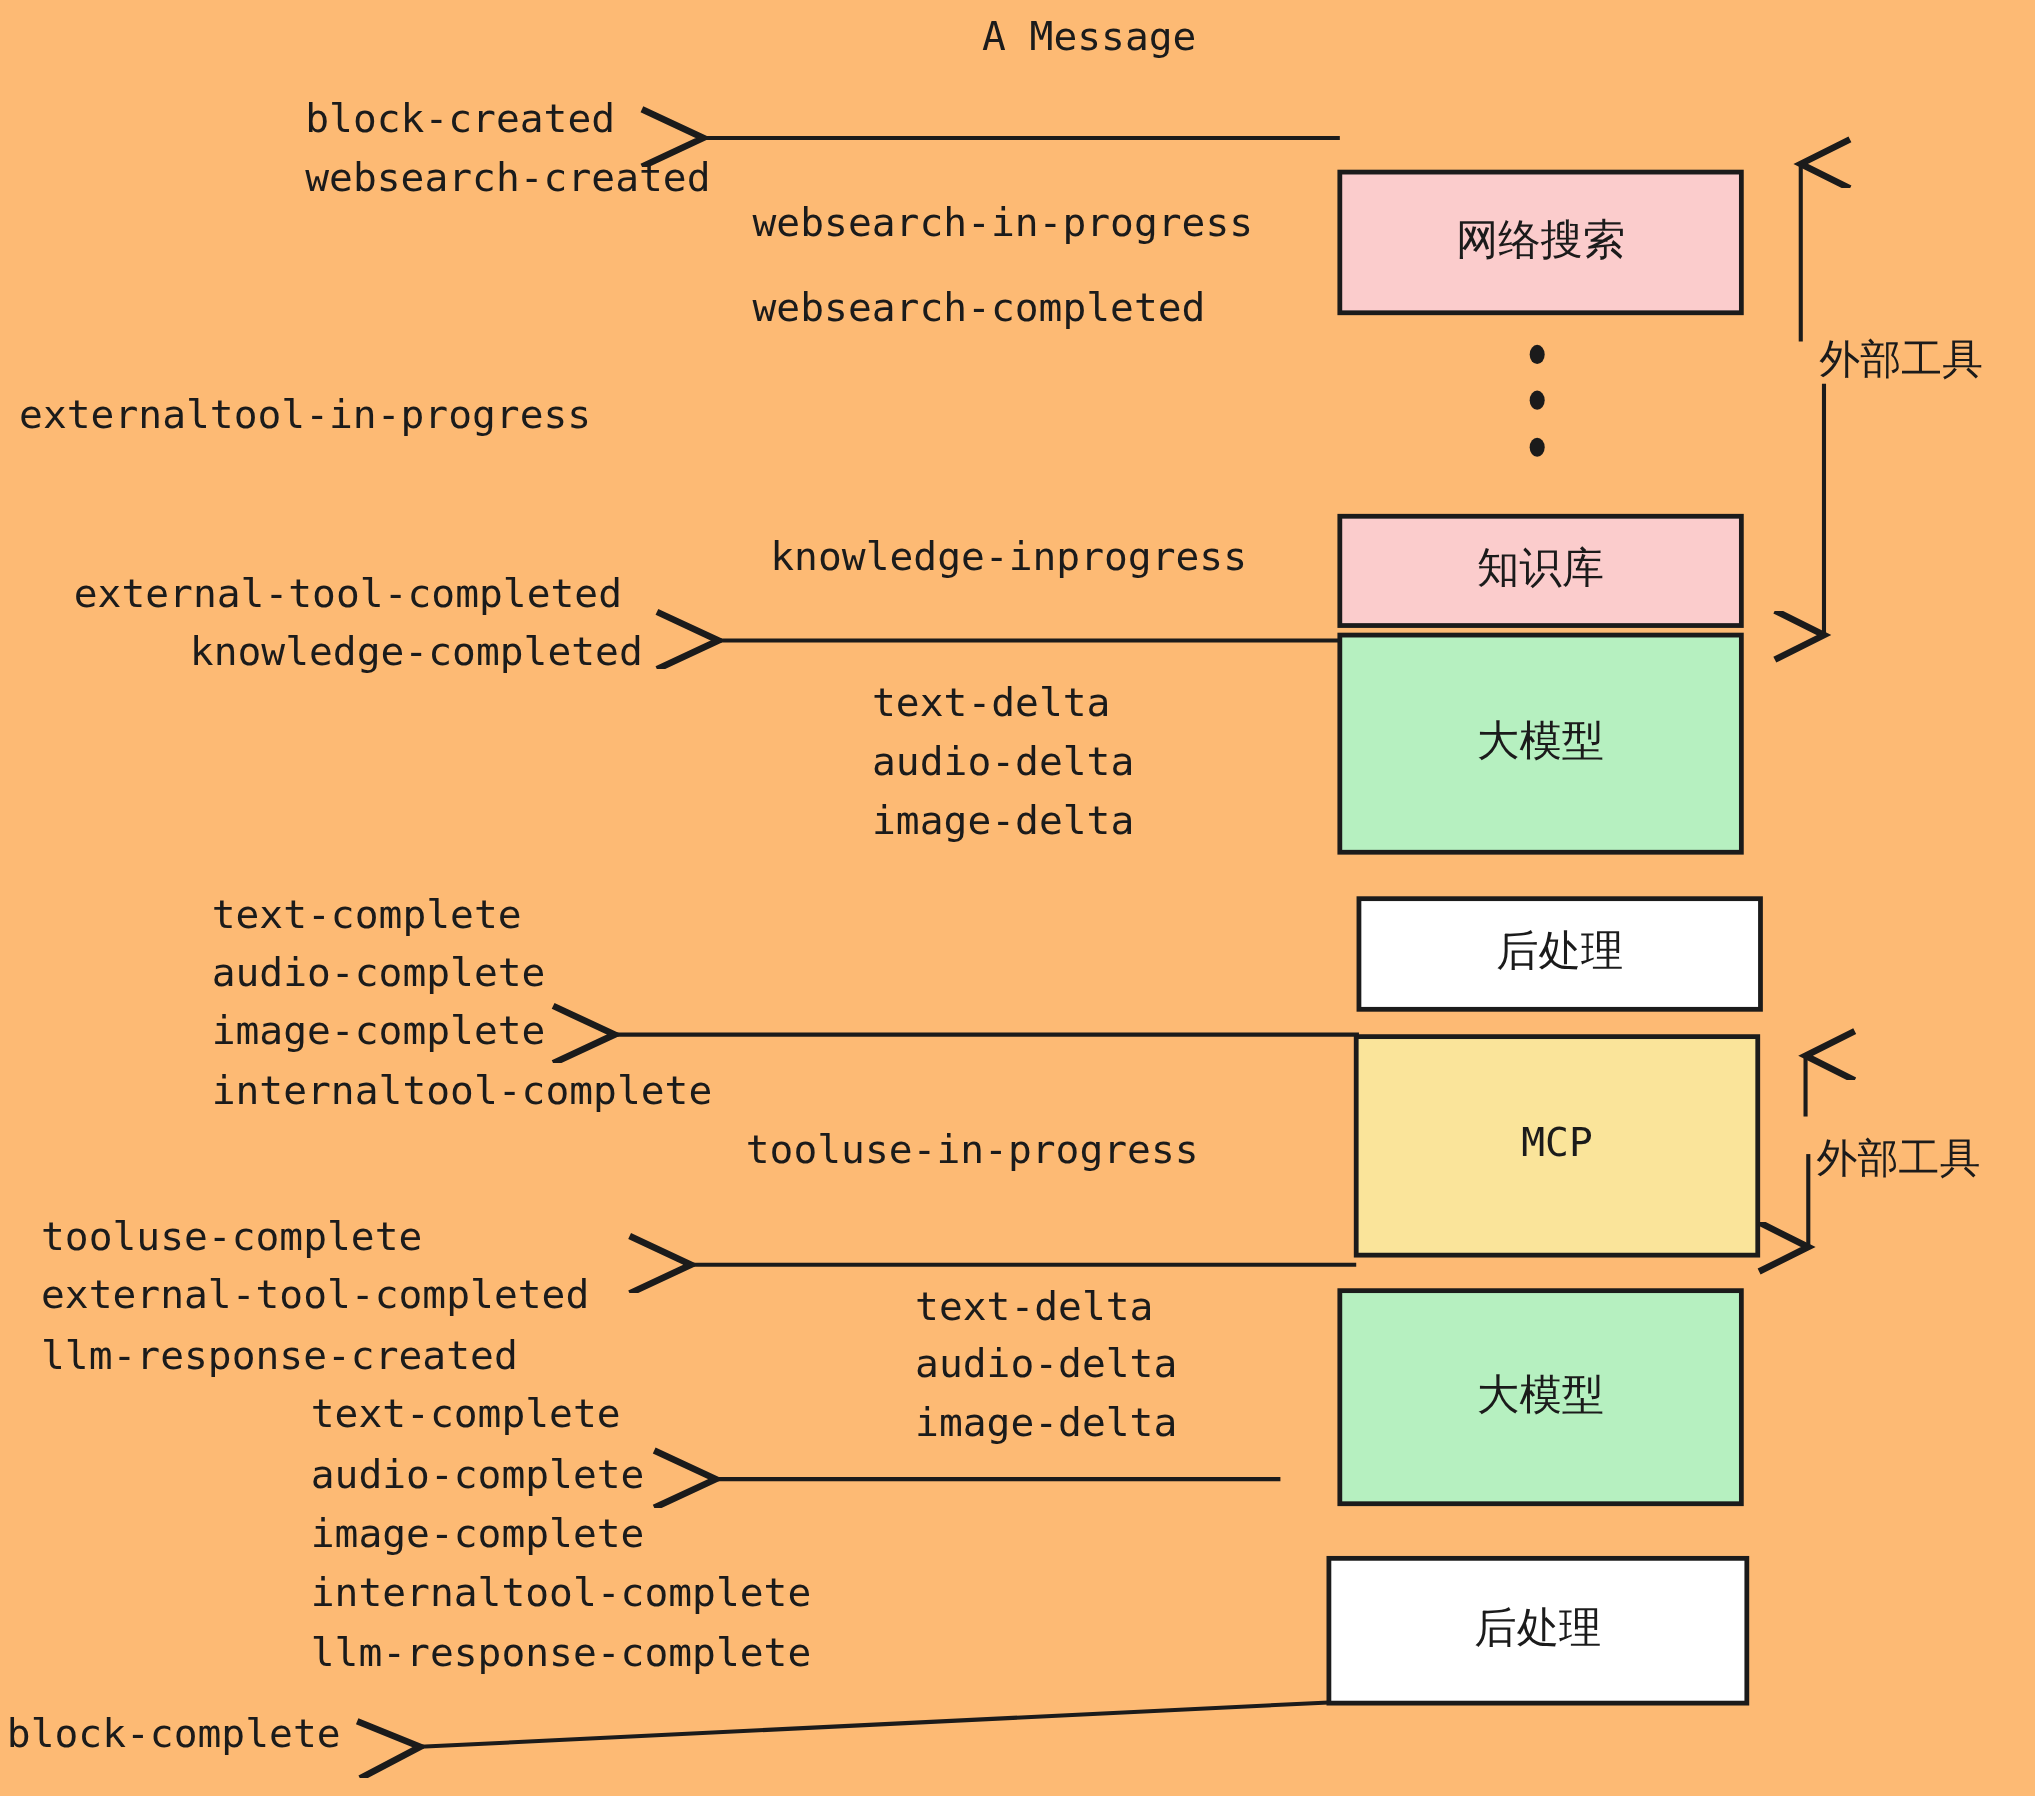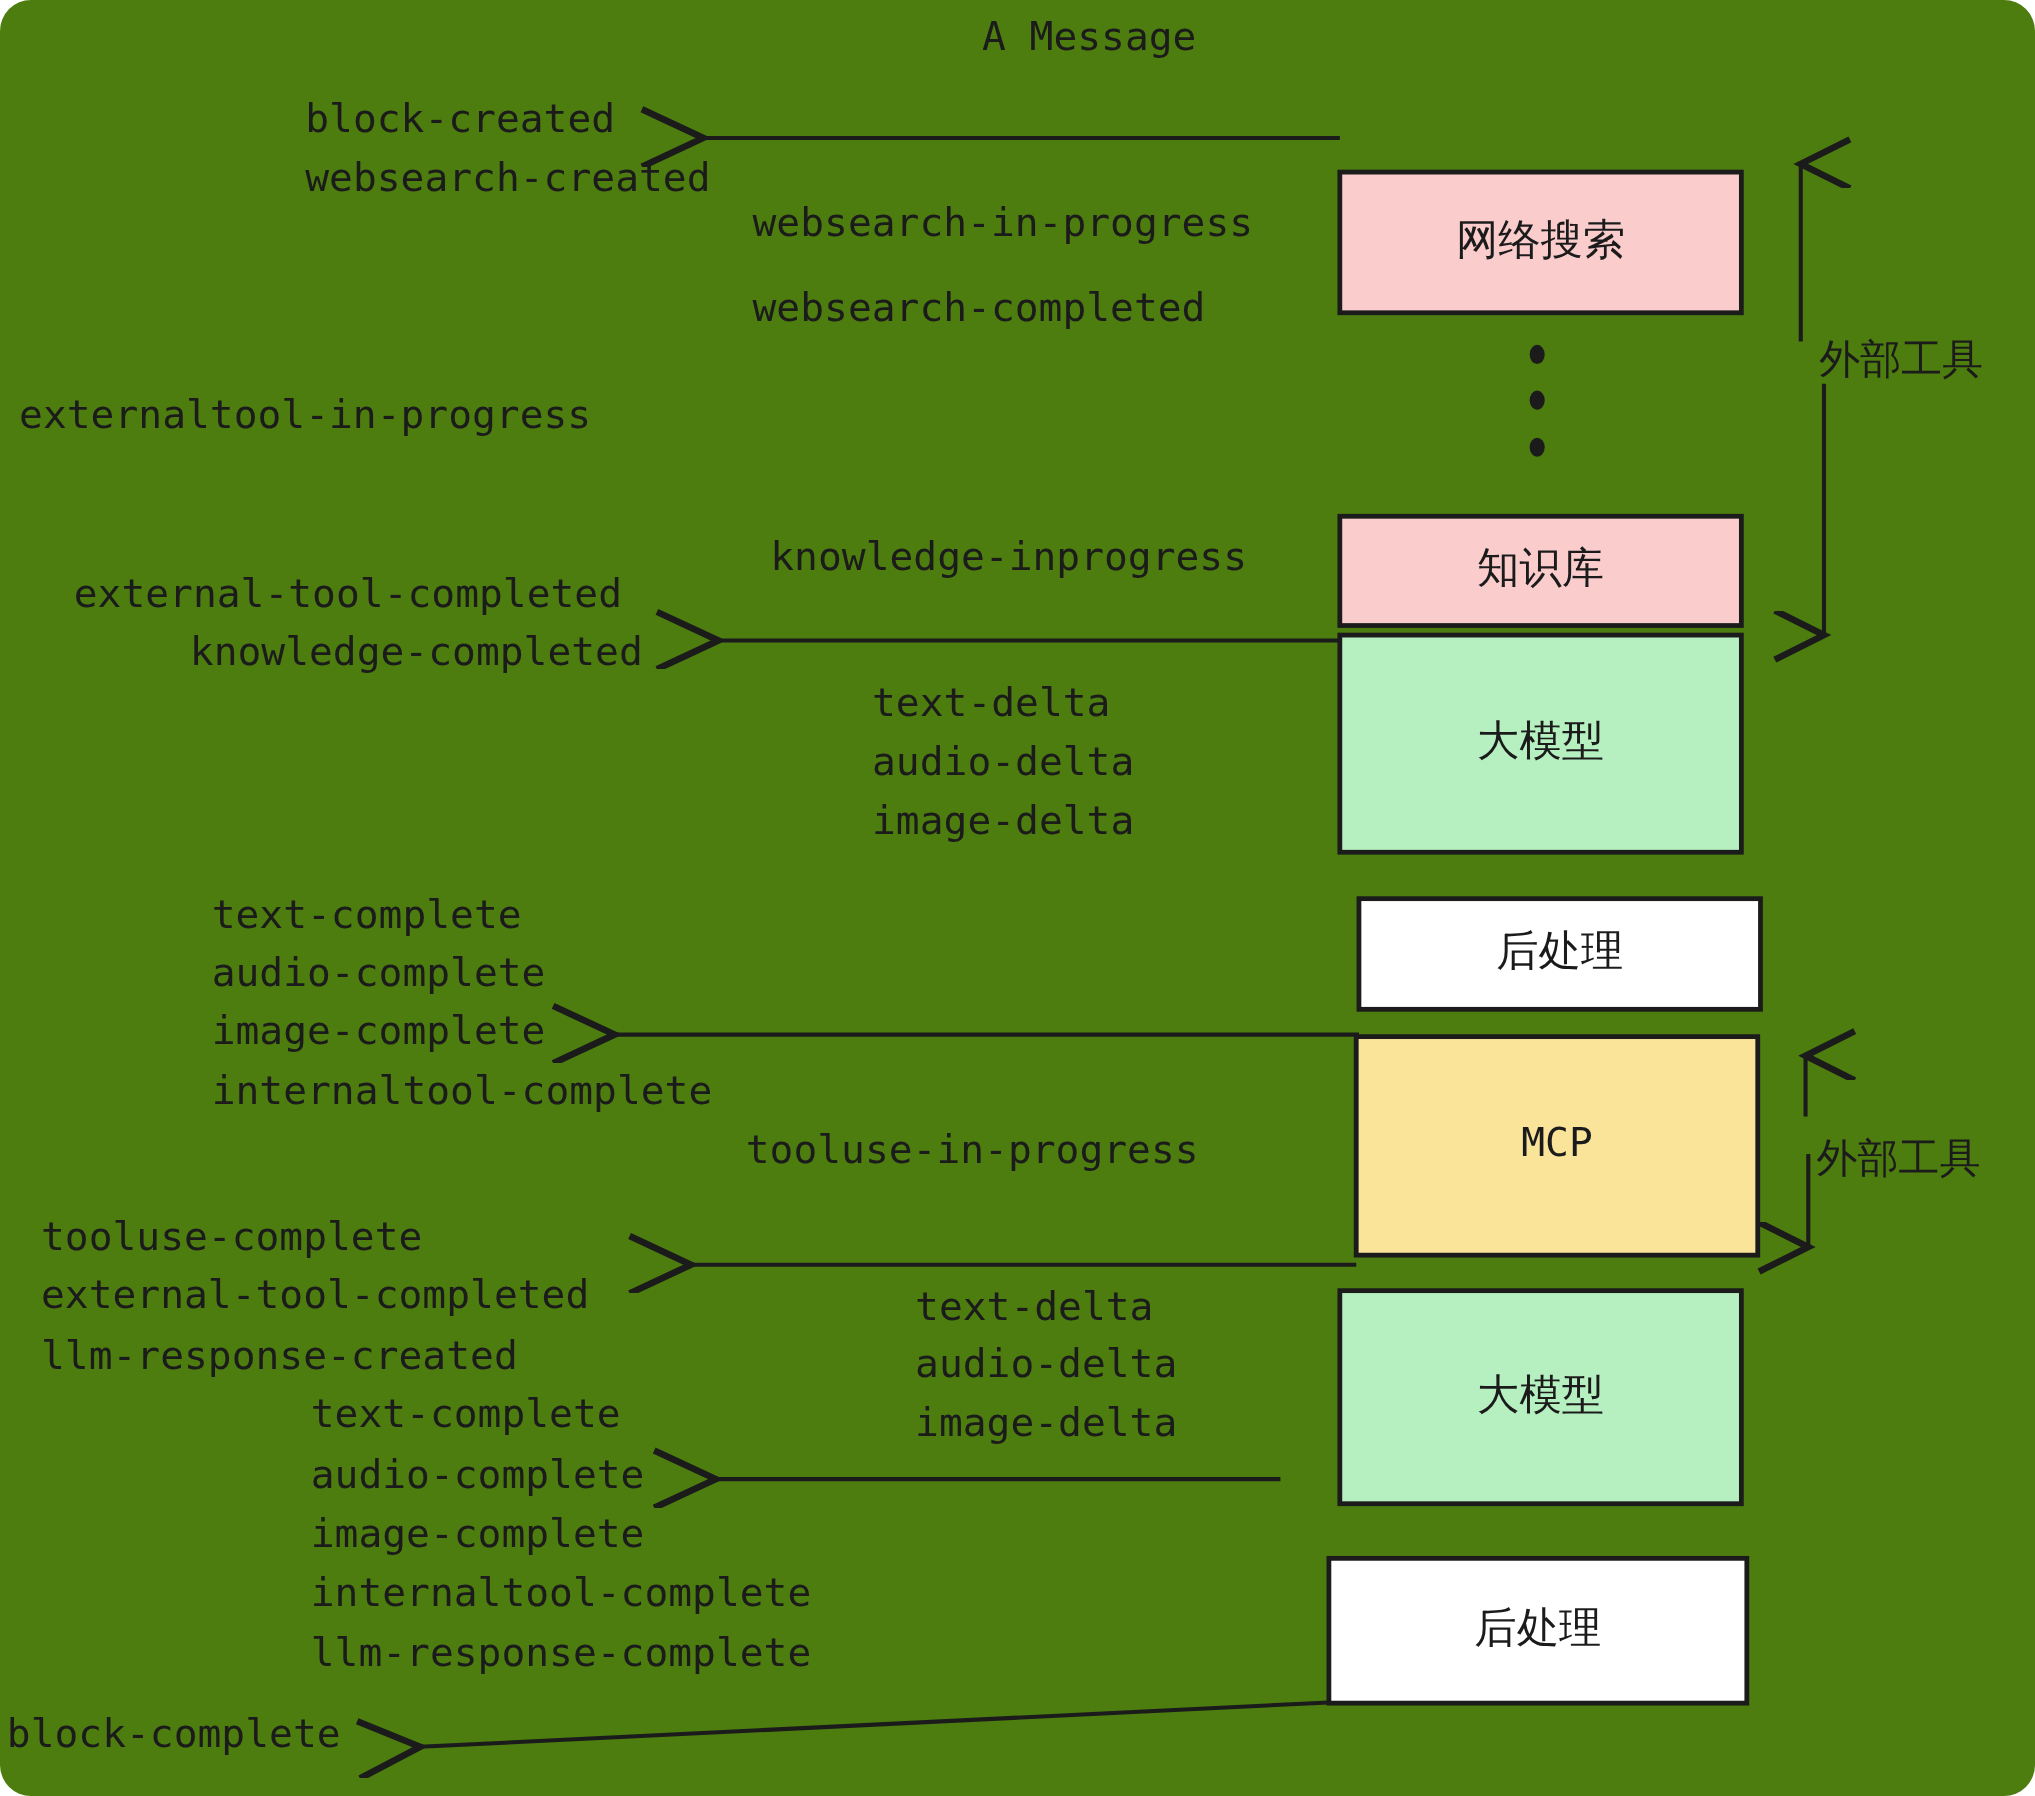--- a/index.html
+++ b/index.html
@@ -4,24 +4,23 @@
 <style>
   html, body {
     margin: 0;
     padding: 0;
     background: #ffffff;
   }
   #stage {
     position: relative;
     width: 2035px;
     height: 1796px;
-    background: #4d7c0f;
+    background: #fdba74;
     overflow: hidden;
     font-family: "DejaVu Sans Mono", "Liberation Mono", monospace;
-    border-radius: 31px;
   }
   svg#diagram {
     position: absolute;
     inset: 0;
     width: 2035px;
     height: 1796px;
   }
   .evt {
     font-family: "DejaVu Sans Mono", "Liberation Mono", monospace;
     font-size: 58px;

